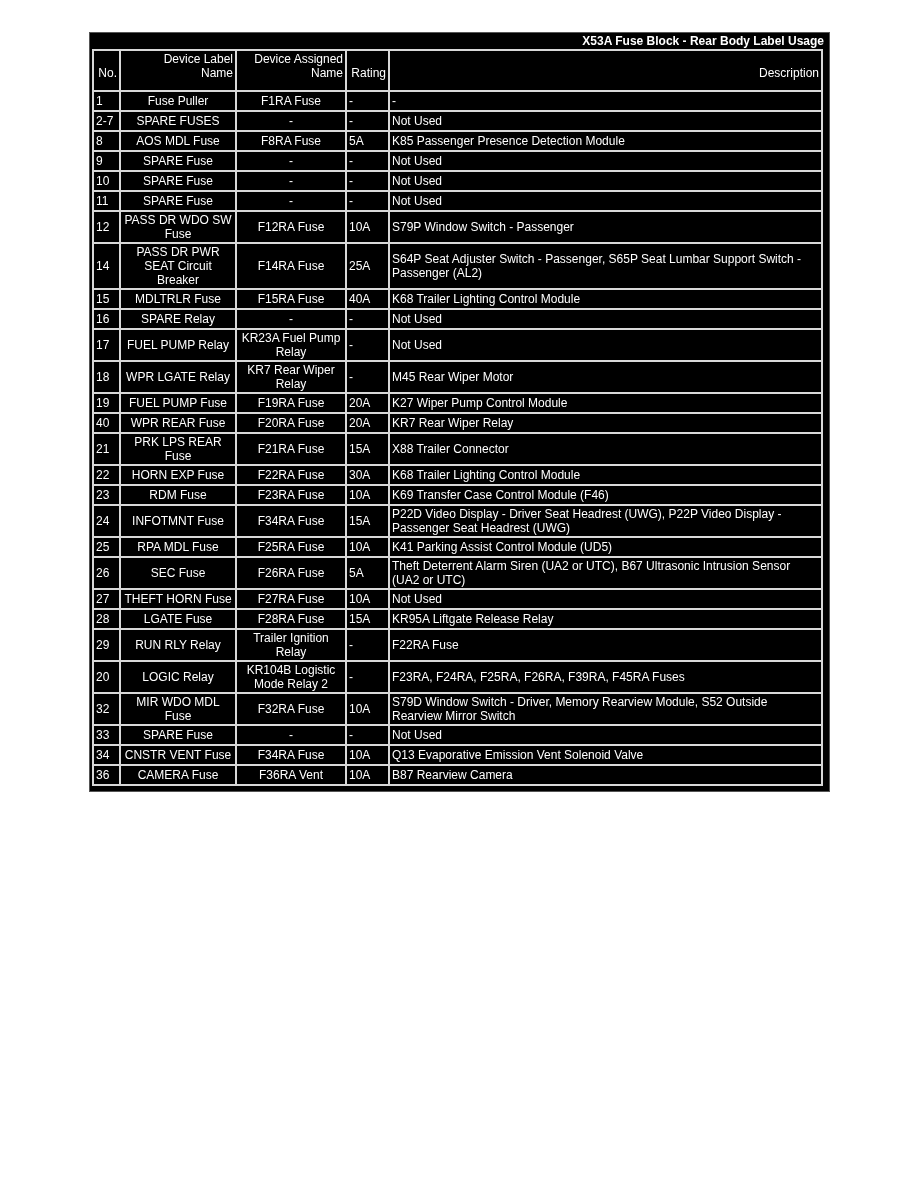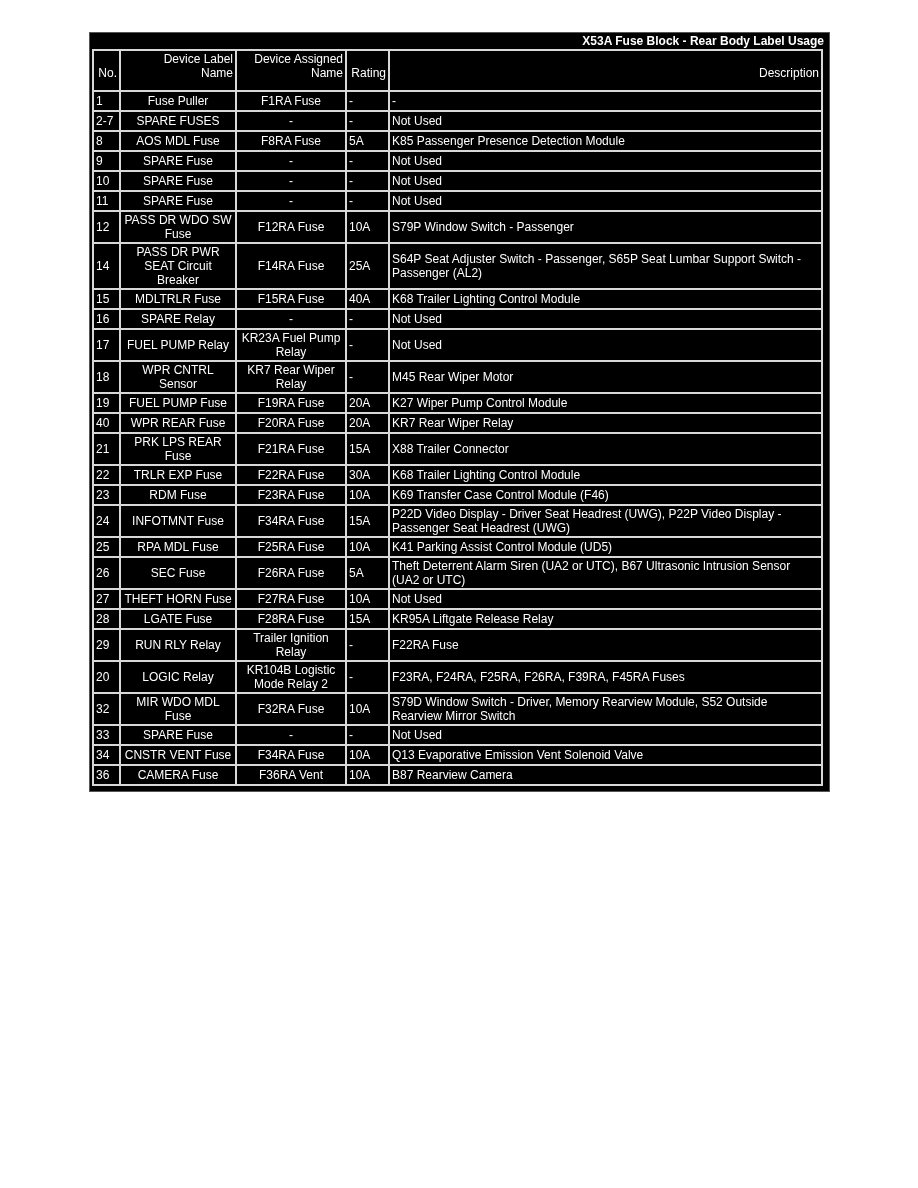--- a/index.html
+++ b/index.html
@@ -133,21 +133,21 @@
         </tr>
         <tr class="row">
           <td class="no">17</td>
           <td class="label">FUEL PUMP Relay</td>
           <td class="assigned">KR23A Fuel Pump Relay</td>
           <td class="rating">-</td>
           <td class="desc">Not Used</td>
         </tr>
         <tr class="row">
           <td class="no">18</td>
-          <td class="label">WPR CNTRL Sensor</td>
+          <td class="label">WPR LGATE Relay</td>
           <td class="assigned">KR7 Rear Wiper Relay</td>
           <td class="rating">-</td>
           <td class="desc">M45 Rear Wiper Motor</td>
         </tr>
         <tr class="row">
           <td class="no">19</td>
           <td class="label">FUEL PUMP Fuse</td>
           <td class="assigned">F19RA Fuse</td>
           <td class="rating">20A</td>
           <td class="desc">K27 Wiper Pump Control Module</td>
@@ -161,21 +161,21 @@
         </tr>
         <tr class="row">
           <td class="no">21</td>
           <td class="label">PRK LPS REAR Fuse</td>
           <td class="assigned">F21RA Fuse</td>
           <td class="rating">15A</td>
           <td class="desc">X88 Trailer Connector</td>
         </tr>
         <tr class="row">
           <td class="no">22</td>
-          <td class="label">TRLR EXP Fuse</td>
+          <td class="label">HORN EXP Fuse</td>
           <td class="assigned">F22RA Fuse</td>
           <td class="rating">30A</td>
           <td class="desc">K68 Trailer Lighting Control Module</td>
         </tr>
         <tr class="row">
           <td class="no">23</td>
           <td class="label">RDM Fuse</td>
           <td class="assigned">F23RA Fuse</td>
           <td class="rating">10A</td>
           <td class="desc">K69 Transfer Case Control Module (F46)</td>

